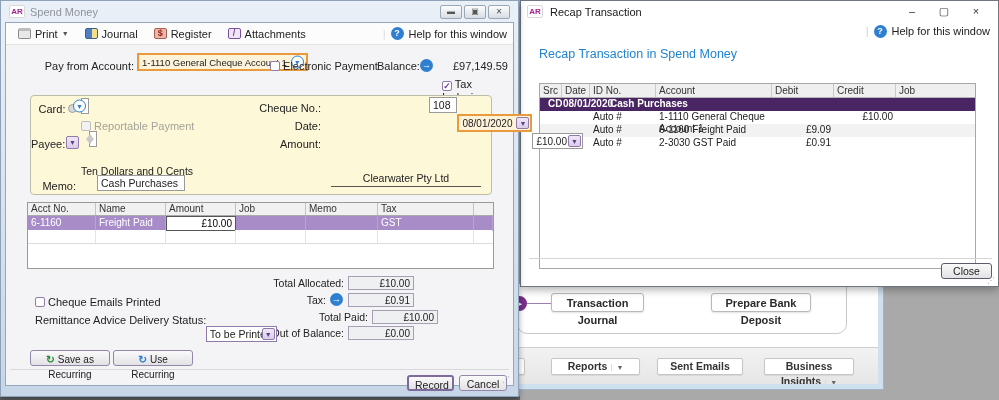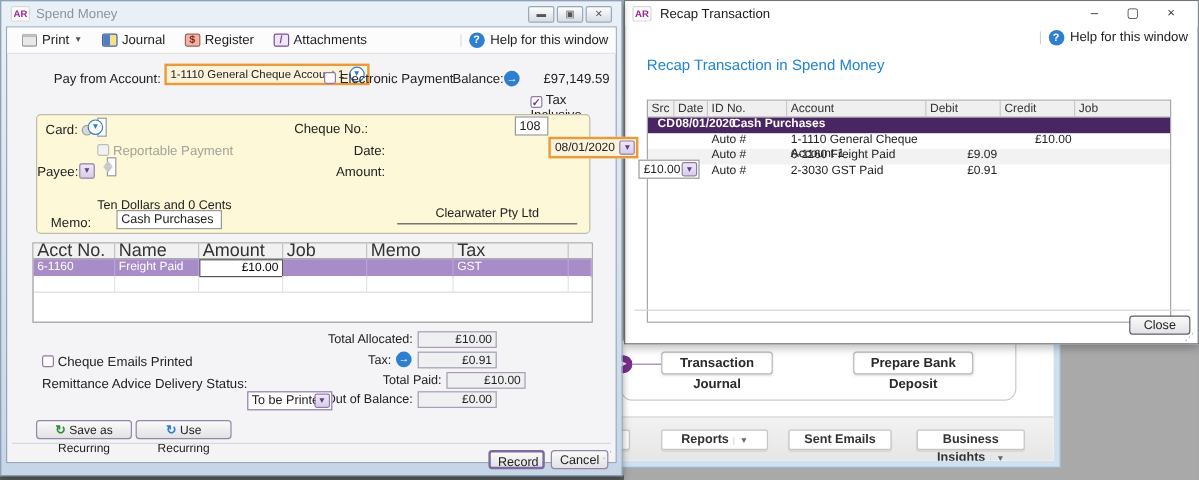--- a/index.html
+++ b/index.html
@@ -68,21 +68,21 @@
   .tool-item { display:flex; align-items:center; gap:4px; padding:2px 6px; border-radius:2px;justify-content:flex-end; }
   .icon-box { display:inline-block; width:13px; height:11px; border-radius:2px; }
   .sm-body { position:absolute; left:0; top:22px; right:0; bottom:0; }
   .cream-panel {
     position:absolute; left:24px; top:50px; width:462px; height:100px;
     background:#fdf8d7; border:1px solid #bfbda9; border-radius:4px;
   }
   .grid-table { position:absolute; left:21px; top:157px; width:467px; height:67px; background:#fff; border:1px solid #9a9a9a; }
   .gt-row { display:grid; grid-template-columns:68px 70px 70px 70px 72px 96px 1fr; }
   .gt-head { height:13px; background:#f1f1f1; border-bottom:1px solid #aaa; }
-  .gt-head > div { border-right:1px solid #c3c3c3; padding:0 3px; font-size:15px; line-height:12px; color:#333; }
+  .gt-head > div { border-right:1px solid #c3c3c3; padding:0 3px; font-size:10px; line-height:12px; color:#333; }
   .gt-sel { height:14px; background:#a78cc8; color:#fff; }
   .gt-sel > div { border-right:1px solid #b9a3d6; padding:0 3px; font-size:10px; line-height:13px; }
   .gt-empty { height:14px; border-bottom:1px solid #dcdcdc; }
   .gt-empty > div { border-right:1px solid #e3e3e3; }
   .tot-row { position:absolute; height:15px; }
   .tot-lbl { position:absolute; right:177px; top:1px; font-size:10.5px; }
   .tot-box {
     position:absolute; left:342px; width:66px; height:14px; background:#eef0f1;
     border:1px solid #a79db4; font-size:10px; text-align:right; padding:1px 3px;
   }
@@ -277,42 +277,42 @@
       <span class="abs lbl" style="left:371px; top:15px;">Balance:</span>
       <span class="blue-circle abs" style="left:414px; top:14px;">→</span>
       <span class="abs lbl" style="left:430px; top:15px; width:72px; text-align:right;">£97,149.59</span>
       <span class="abs" style="left:436px; top:33px;">
         <span class="checkbox">✓</span>
         <span>Tax Inclusive</span>
       </span>
 
       
       <div class="cream-panel">
-        <span class="abs lbl" style="left:7px; top:7px; width:28px; text-align:left;">Card:</span>
+        <span class="abs lbl" style="left:7px; top:7px; width:28px; text-align:center;">Card:</span>
         <span class="abs" style="left:37px; top:8px; width:9px; height:9px; border-radius:50%; background:#d8d8d8; border:1px solid #a0a0a0;"></span>
         <span class="field abs" style="left:50px; top:4px; width:173px; height:16px;">
           <span class="dd-circle">▼</span>
         </span>
         <span class="abs" style="left:50px; top:24px; color:#a3a39b;">
           <span class="checkbox disabled"></span>
           <span>Reportable Payment</span>
         </span>
         <span class="abs lbl" style="left:0px; top:42px; width:32px; text-align:right;">Payee:</span>
         <span class="abs" style="left:35px; top:40px; width:13px; height:13px; background:linear-gradient(#efe8f7,#d9cdea); border:1px solid #8f7aa9; border-radius:2px; color:#5d3f86; font-size:7px; line-height:12px; text-align:center;">▼</span>
         <span class="field abs" style="left:50px; top:37px; width:173px; height:28px;">
           <span class="abs" style="right:2px; top:2px; width:0; height:0; border-left:4px solid transparent; border-right:4px solid transparent; border-bottom:5px solid #c9c9c9;"></span>
           <span class="abs" style="right:2px; bottom:2px; width:0; height:0; border-left:4px solid transparent; border-right:4px solid transparent; border-top:5px solid #c9c9c9;"></span>
         </span>
         <span class="abs lbl" style="left:50px; top:69px; font-size:10.5px;">Ten Dollars and 0 Cents</span>
         <span class="abs lbl" style="left:7px; top:84px; width:38px; text-align:right;">Memo:</span>
         <span class="field abs" style="left:50px; top:81px; width:173px; height:15px;">
           <span>Cash Purchases</span>
         </span>
 
-        <span class="abs lbl" style="left:200px; top:6px; width:90px; text-align:center;">Cheque No.:</span>
+        <span class="abs lbl" style="left:200px; top:6px; width:90px; text-align:right;">Cheque No.:</span>
         <span class="field abs" style="left:294px; top:3px; width:66px; height:15px;">
           <span>108</span>
         </span>
         <span class="abs lbl" style="left:200px; top:24px; width:90px; text-align:right;">Date:</span>
         <span class="field abs" style="left:294px; top:21px; width:67px; height:16px; border:2px solid #e89a3c; background:#fdf3da; padding-right:15px;">
           <span style="font-size:10px;">08/01/2020</span>
           <span class="dd-btn">▼</span>
         </span>
         <span class="abs lbl" style="left:200px; top:42px; width:90px; text-align:right;">Amount:</span>
         <span class="field abs" style="left:294px; top:39px; width:67px; height:15px; padding-right:15px; text-align:right;">

